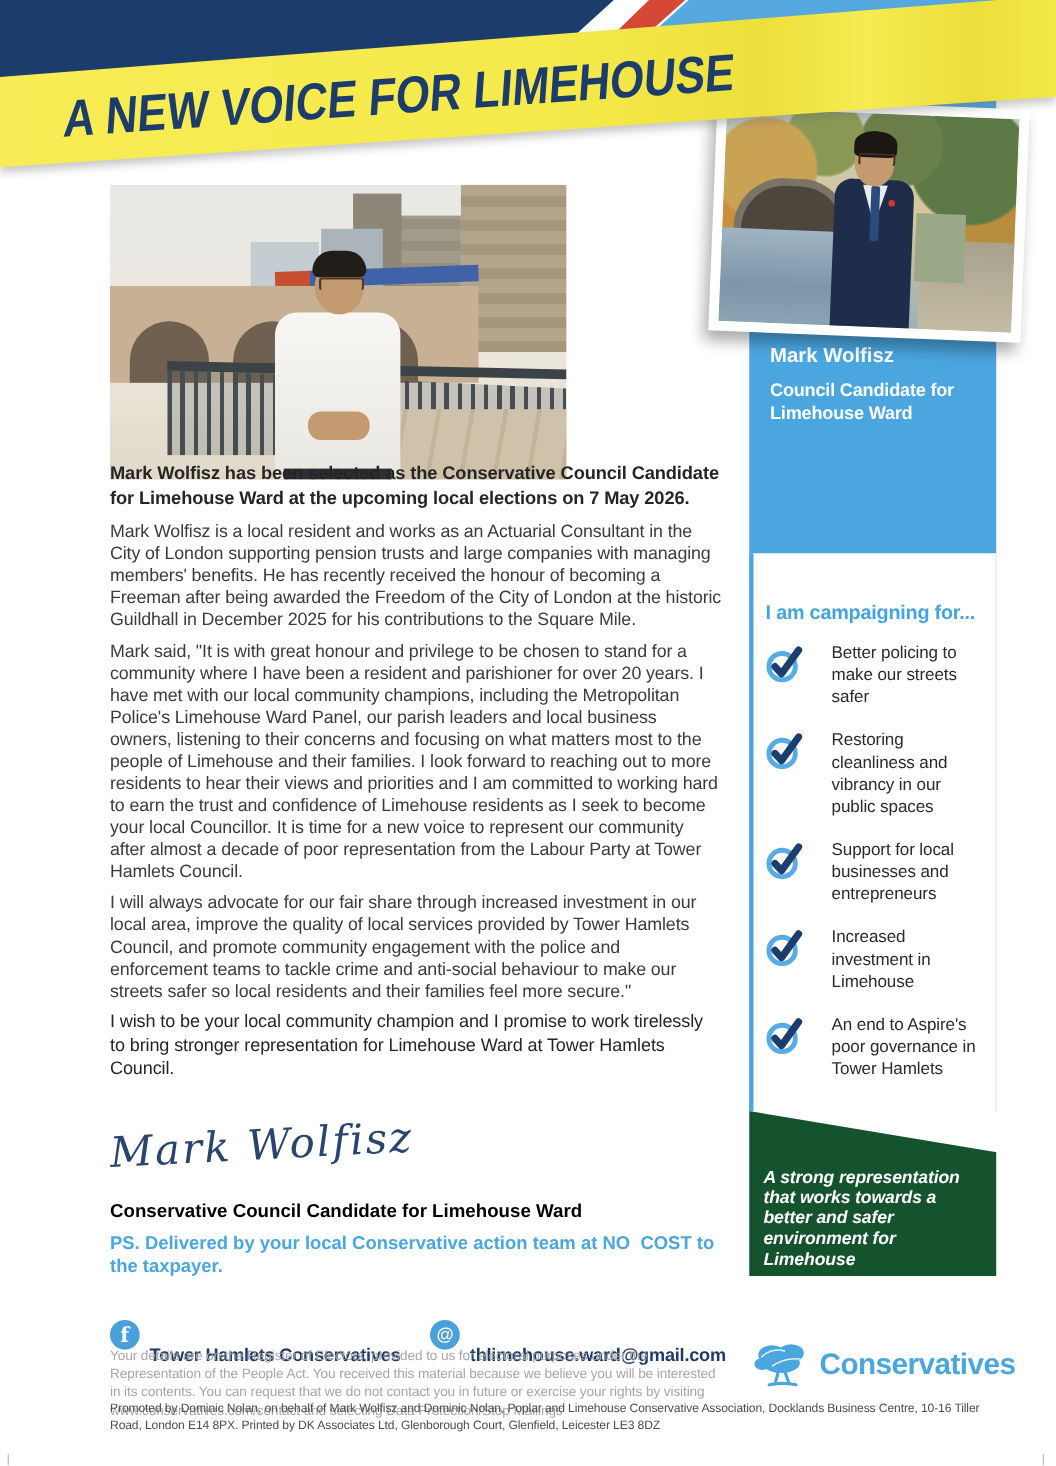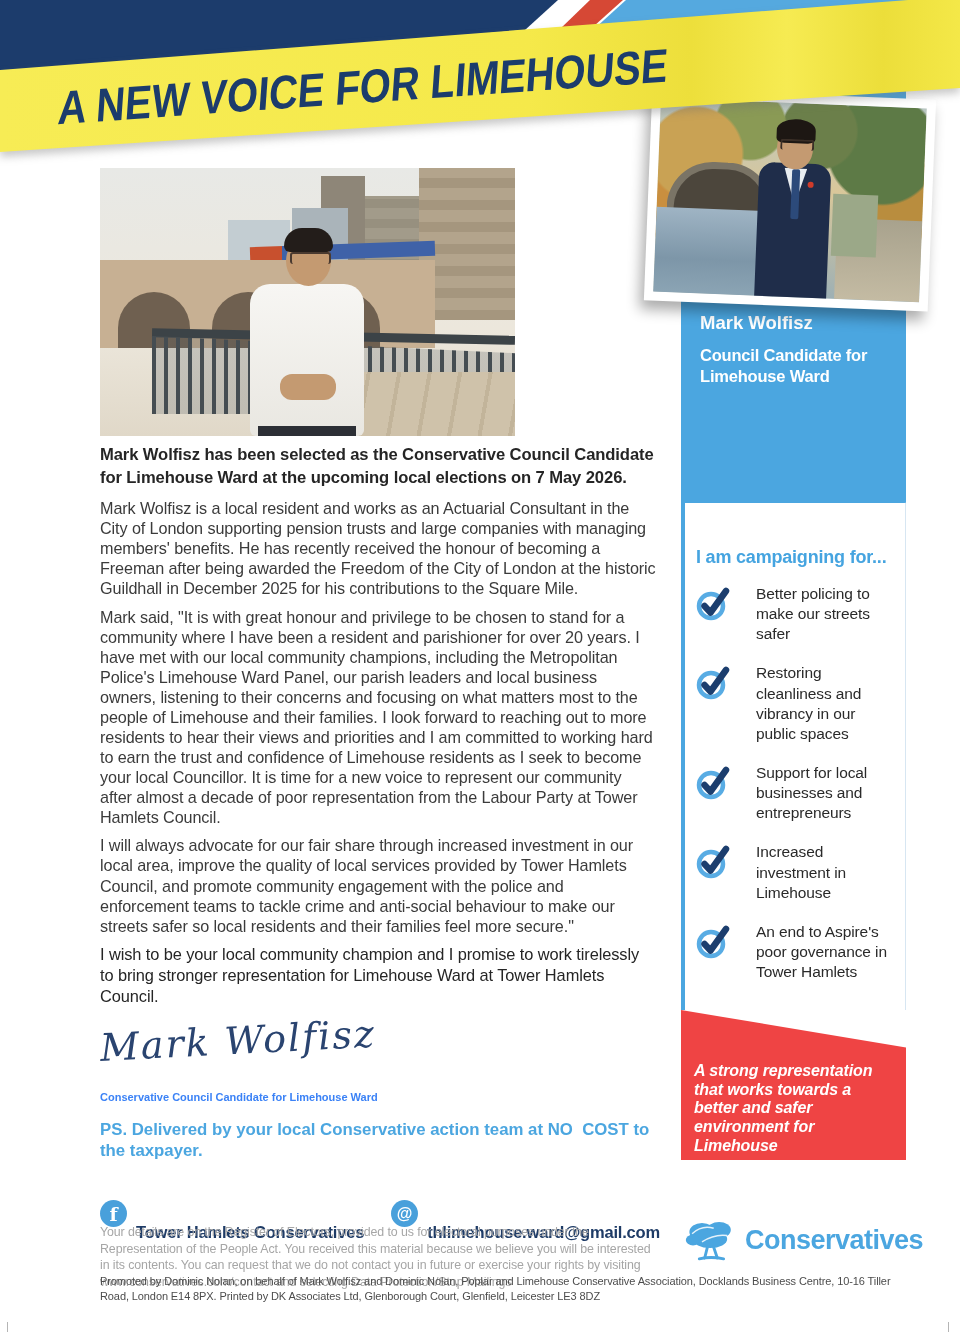--- a/index.html
+++ b/index.html
@@ -60,21 +60,21 @@
 
   .sb-mid{position:absolute;left:681px;top:503px;width:225px;height:507px;z-index:1;
     background:#fff;box-sizing:border-box;border-left:4px solid #4BA6E0;
     border-right:1px solid #d7e6f2;padding:44px 10px 0 11px;}
   .sb-heading{color:#45A4E0;font-weight:bold;font-size:18px;margin-bottom:16px;letter-spacing:-.2px;}
   .check-item{display:flex;gap:26px;margin-bottom:19px;}
   .check-item svg{flex-shrink:0;margin-top:1px;}
   .check-text{font-size:15.5px;line-height:1.3;color:#2a2a2a;letter-spacing:-.1px;}
 
   .sb-bottom{position:absolute;left:681px;top:1010px;width:225px;height:150px;z-index:1;
-    background:#ef4444;clip-path:polygon(0 0,100% 25%,100% 100%,0 100%);
+    background:#14532d;clip-path:polygon(0 0,100% 25%,100% 100%,0 100%);
     box-sizing:border-box;padding:52px 28px 0 13px;}
   .sb-quote{color:#fff;font-size:16px;font-weight:bold;font-style:italic;line-height:1.17;letter-spacing:-.1px;}
 
   .cons-logo{position:absolute;left:684px;top:1218px;display:flex;align-items:center;gap:7px;z-index:1;}
   .cons-logo .word{color:#4BA6E0;font-size:27px;font-weight:bold;letter-spacing:-.5px;}
 
   
   .main-photo{position:absolute;left:100px;top:168px;width:415px;height:268px;overflow:hidden;
     background:linear-gradient(180deg,#e8e9e6,#ece7dc 60%,#e0d8c8);}
   .mp-bldg1{position:absolute;right:0;top:0;width:96px;height:152px;background:
@@ -97,29 +97,29 @@
     background:repeating-linear-gradient(100deg,#cfc2aa 0 26px,#c2b49a 26px 30px);}
   .mp-torso{position:absolute;left:150px;top:116px;width:114px;height:152px;
     background:linear-gradient(180deg,#f7f6f3,#e9e7e1);border-radius:20px 20px 6px 6px;}
   .mp-head{position:absolute;left:186px;top:68px;width:45px;height:50px;background:#c49a71;border-radius:50%;}
   .mp-hair{position:absolute;left:184px;top:60px;width:49px;height:24px;background:#231d1a;border-radius:24px 24px 8px 8px;}
   .mp-glasses{position:absolute;left:190px;top:84px;width:37px;height:10px;
     border-top:2px solid #4a3a30;border-left:2px solid #4a3a30;border-right:2px solid #4a3a30;border-radius:3px;}
   .mp-hands{position:absolute;left:180px;top:206px;width:56px;height:26px;background:#c49a71;border-radius:12px;}
   .mp-trousers{position:absolute;left:158px;top:258px;width:98px;height:10px;background:#2c2f35;}
 
-  .main-col{position:absolute;left:100px;top:444px;width:556px;z-index:1;}
+  .main-col{position:absolute;left:100px;top:419px;width:556px;z-index:1;}
   .main-col p{margin:0 0 8px 0;font-size:16.2px;line-height:1.24;color:#3b3b3b;letter-spacing:-.1px;}
   .main-col p.intro{font-weight:bold;color:#252525;font-size:16.6px;line-height:1.36;margin-bottom:9px;}
   .main-col p.closing{font-weight:normal;color:#252525;font-size:16.4px;line-height:1.3;}
 
   .signature{position:absolute;left:100px;top:1026px;z-index:1;
     font-family:"DejaVu Serif",serif;font-style:italic;font-size:38px;color:#2a4470;
     transform:rotate(-3deg);transform-origin:0 50%;letter-spacing:2px;}
-  .signoff{position:absolute;left:100px;top:1091px;font-size:11px;font-weight:bold;color:#3b82f6;z-index:1;}
+  .signoff{position:absolute;left:100px;top:1091px;font-size:17px;font-weight:bold;color:#000000;z-index:1;}
   .ps{position:absolute;left:100px;top:1120px;width:572px;font-size:16.8px;font-weight:bold;
     color:#4BA6E0;line-height:1.25;white-space:pre-wrap;z-index:1;}
 
   .contact-row{position:absolute;left:100px;top:1185px;display:flex;align-items:center;z-index:1;}
   .cicon{display:inline-flex;align-items:center;justify-content:center;width:27px;height:27px;
     border-radius:50%;background:#49A0DB;color:#fff;font-weight:bold;}
   .cicon.fb{font-size:19px;font-family:"DejaVu Serif",serif;}
   .cicon.at{font-size:16px;}
   .clabel{color:#1E3B66;font-weight:bold;font-size:16.5px;margin-left:9px;letter-spacing:-.2px;margin-top:38px;}
   .cgap{width:27px;}

